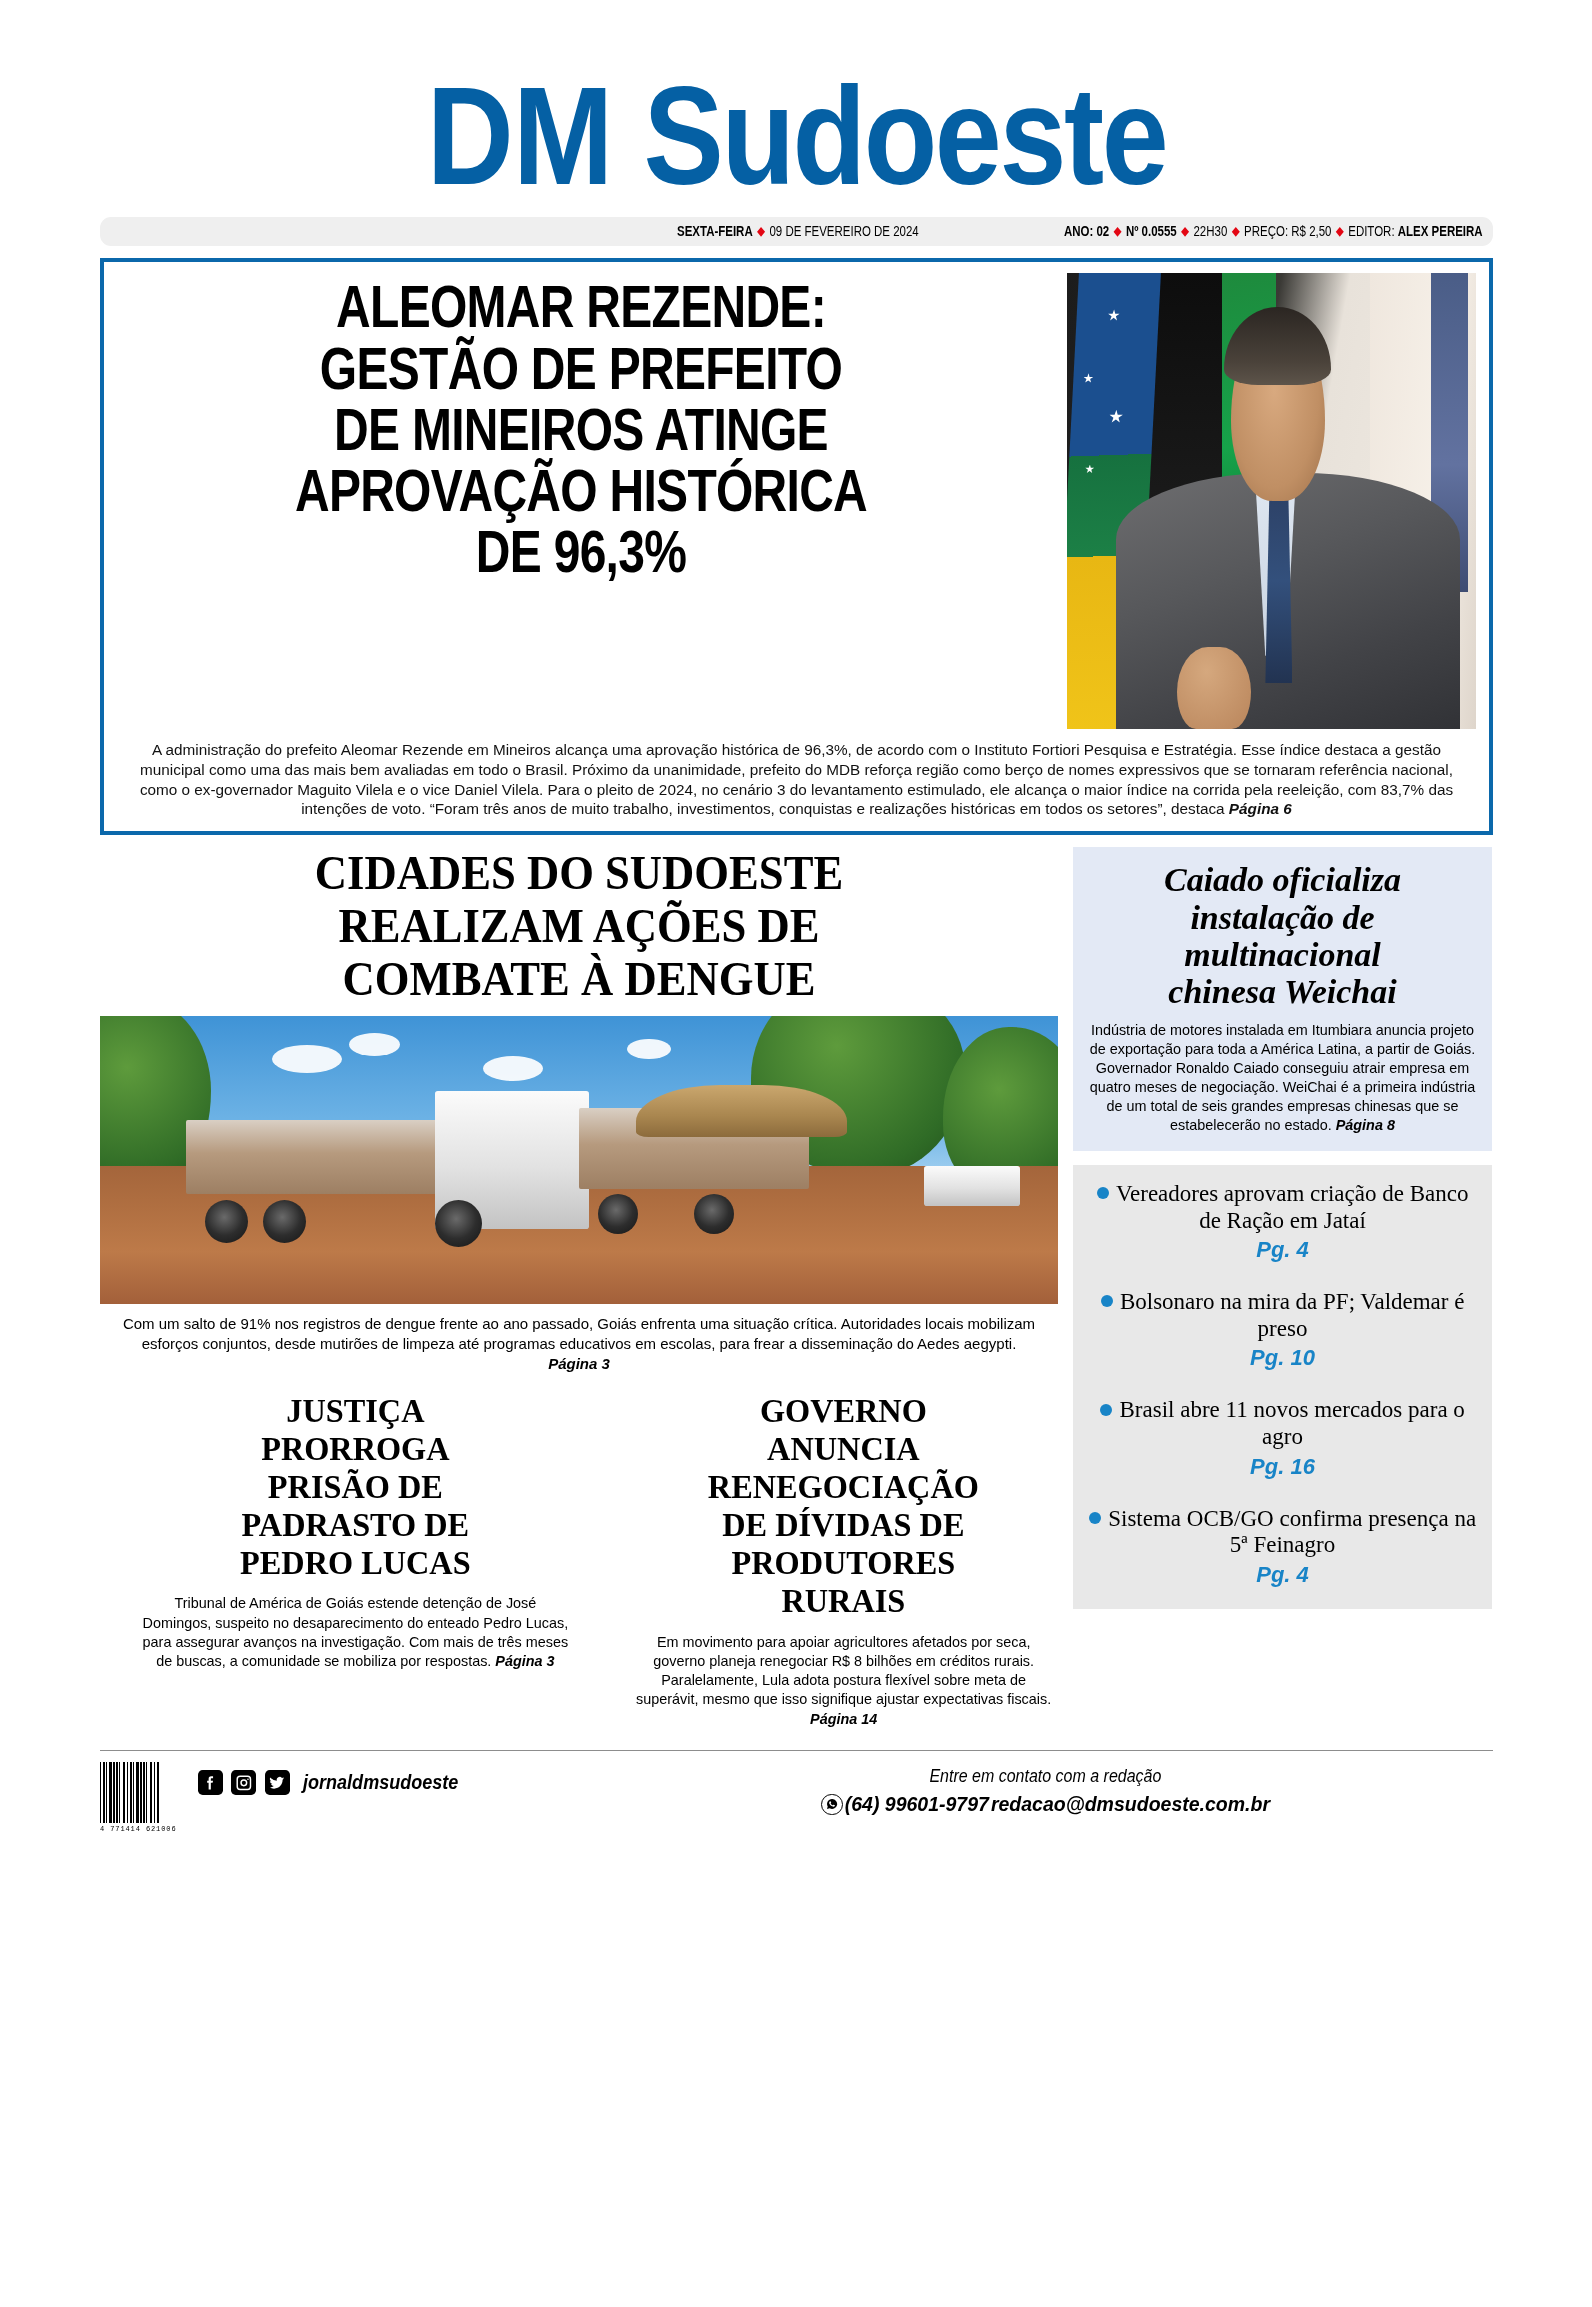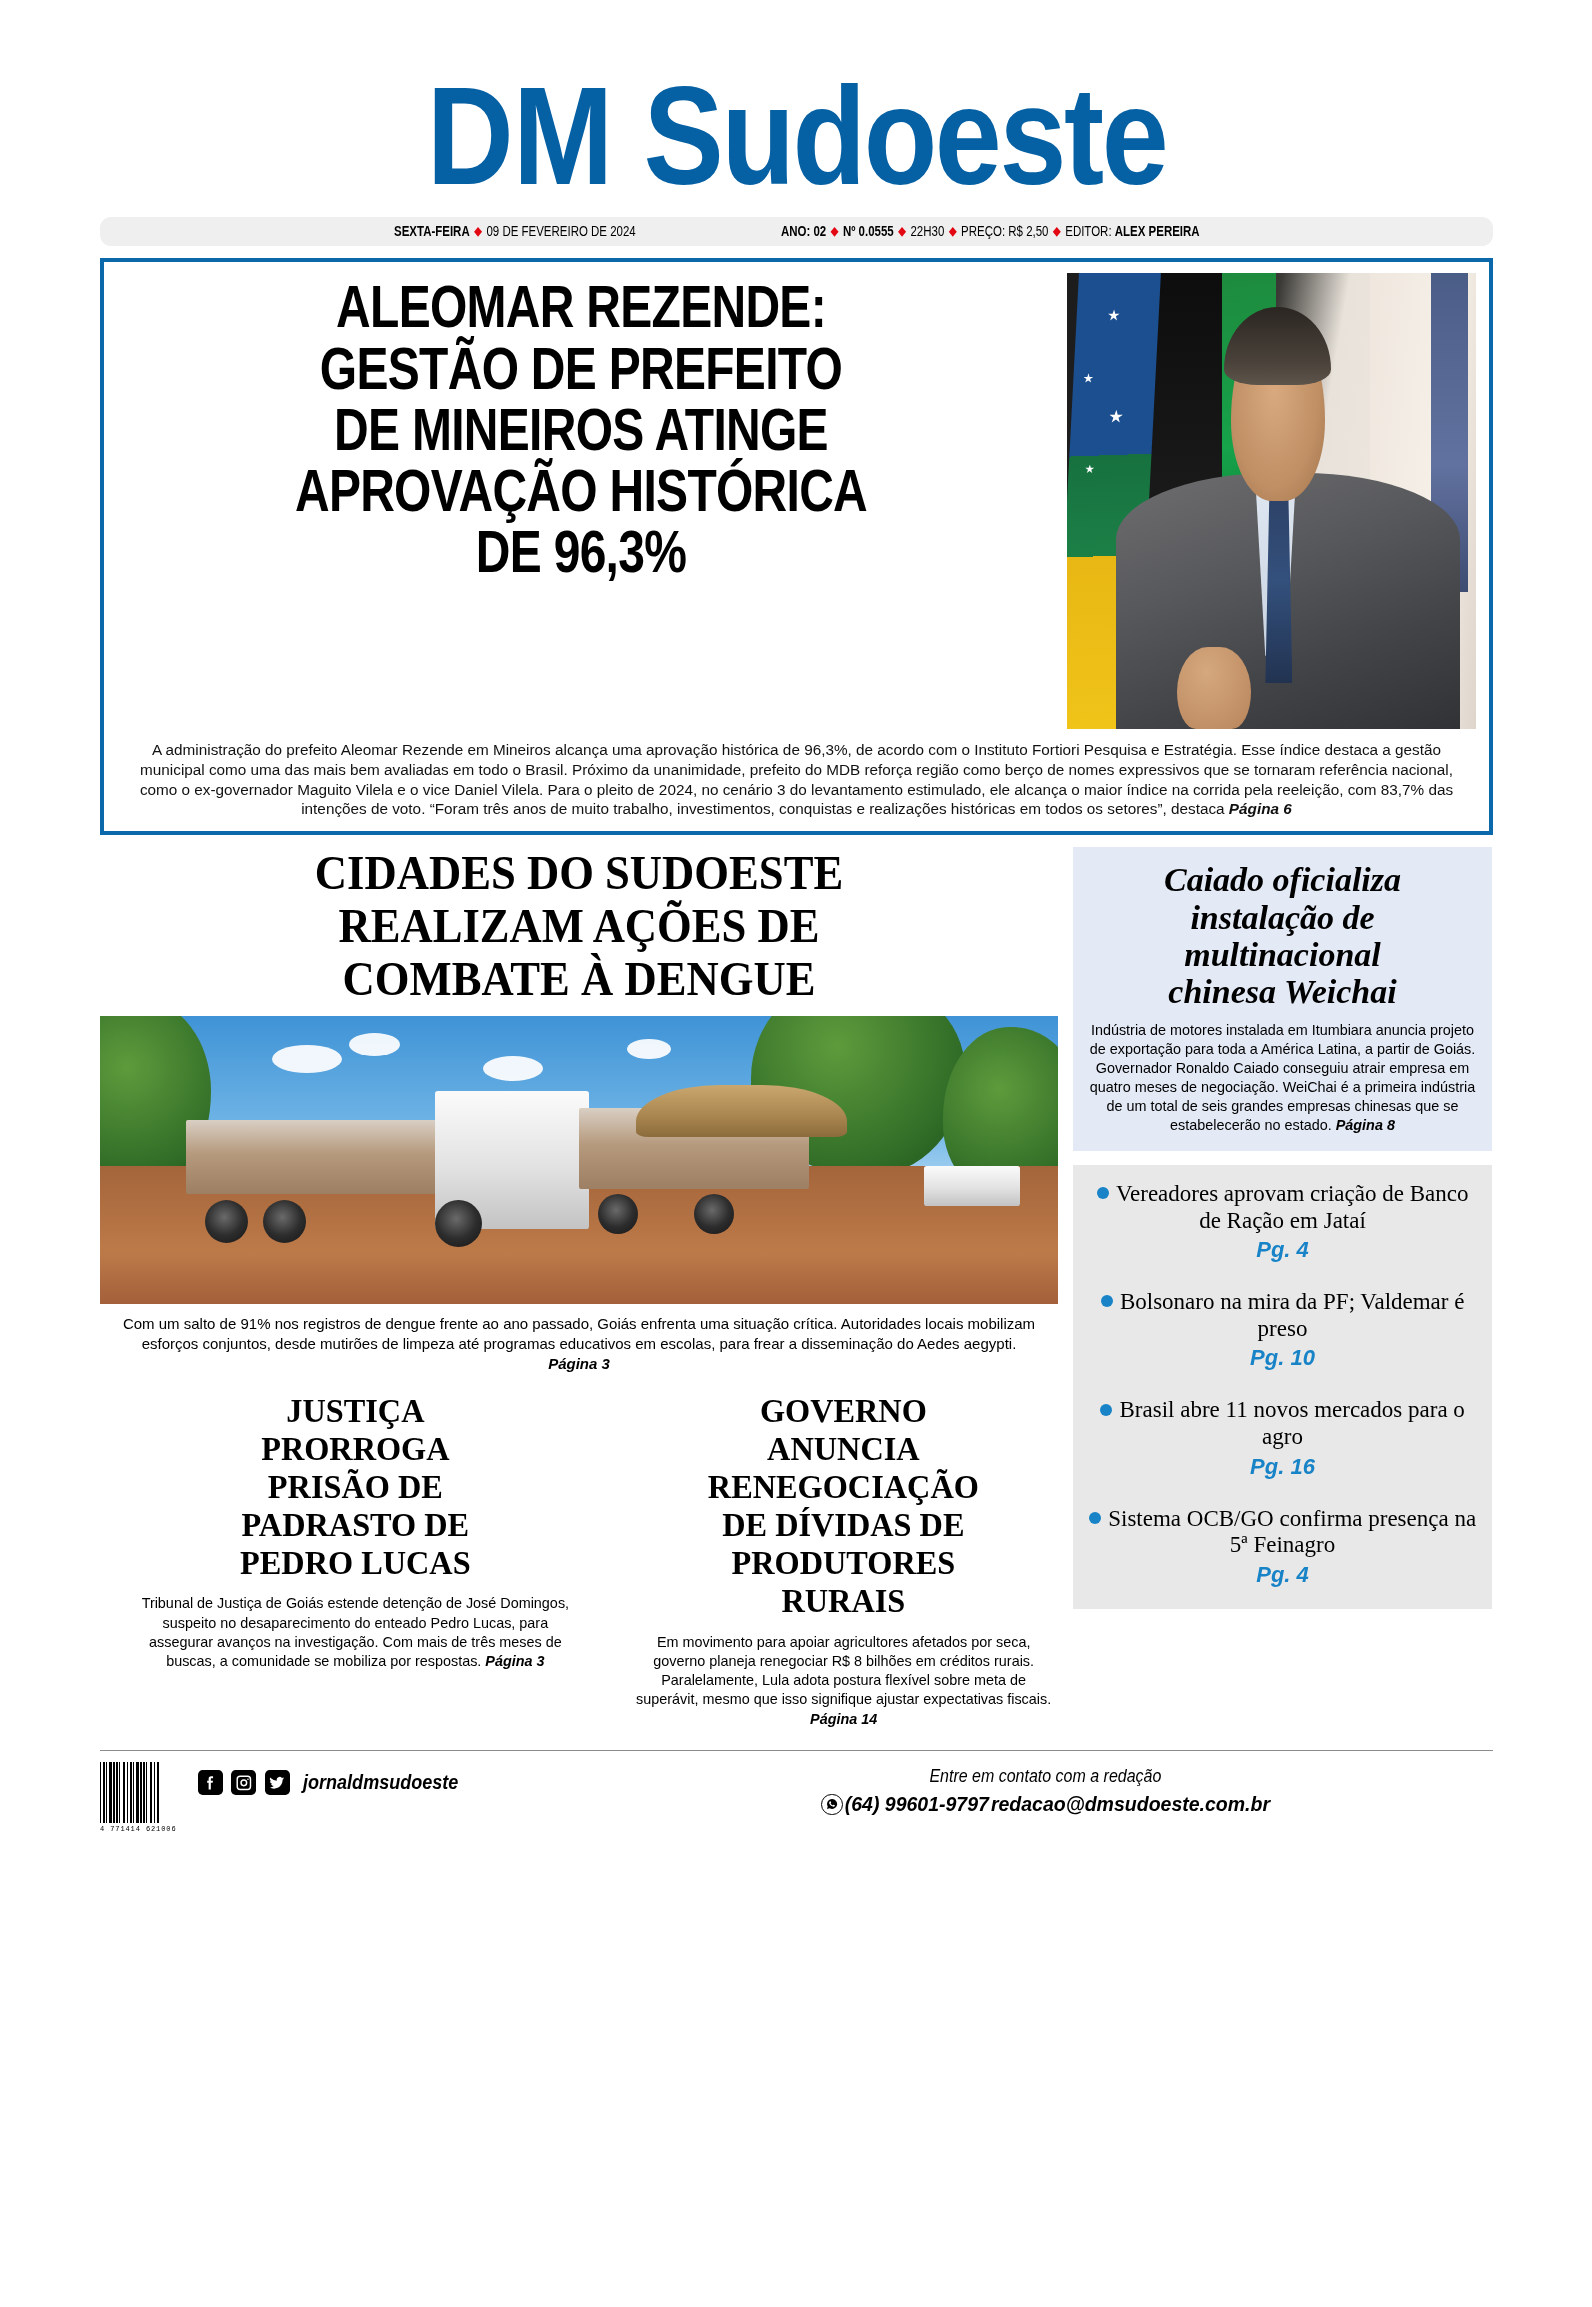--- a/index.html
+++ b/index.html
@@ -44,21 +44,21 @@
   .masthead-title .mw-dm { letter-spacing: -0.9px; }
 
   
   .datebar {
     margin-top: 16px;
     height: 29px;
     background: #efefef;
     border-radius: 11px;
     display: flex;
     align-items: center;
-    justify-content: center;
+    justify-content: flex-end;
     padding: 0 10.2px;
     box-sizing: border-box;
   }
   .datebar-left, .datebar-right {
     display: flex;
     align-items: center;
     font-size: 14px;
     font-weight: bold;
     white-space: nowrap;
     transform: scaleX(0.82);
@@ -525,21 +525,21 @@
 
       <div class="two-cols">
         <div>
           <div class="sub-head">
             <span>JUSTIÇA</span>
             <span>PRORROGA</span>
             <span>PRISÃO DE</span>
             <span>PADRASTO DE</span>
             <span>PEDRO LUCAS</span>
           </div>
-          <div class="sub-cap"><span>Tribunal de Justiça de Goiás estende detenção de José Domingos, suspeito no desaparecimento do enteado Pedro Lucas, para assegurar avanços na investigação. Com mais de três meses de buscas, a comunidade se mobiliza por respostas.</span> <b>Página 3</b></div>
+          <div class="sub-cap"><span>Tribunal de América de Goiás estende detenção de José Domingos, suspeito no desaparecimento do enteado Pedro Lucas, para assegurar avanços na investigação. Com mais de três meses de buscas, a comunidade se mobiliza por respostas.</span> <b>Página 3</b></div>
         </div>
 
         <div>
           <div class="sub-head">
             <span>GOVERNO</span>
             <span>ANUNCIA</span>
             <span>RENEGOCIAÇÃO</span>
             <span>DE DÍVIDAS DE</span>
             <span>PRODUTORES</span>
             <span>RURAIS</span>

